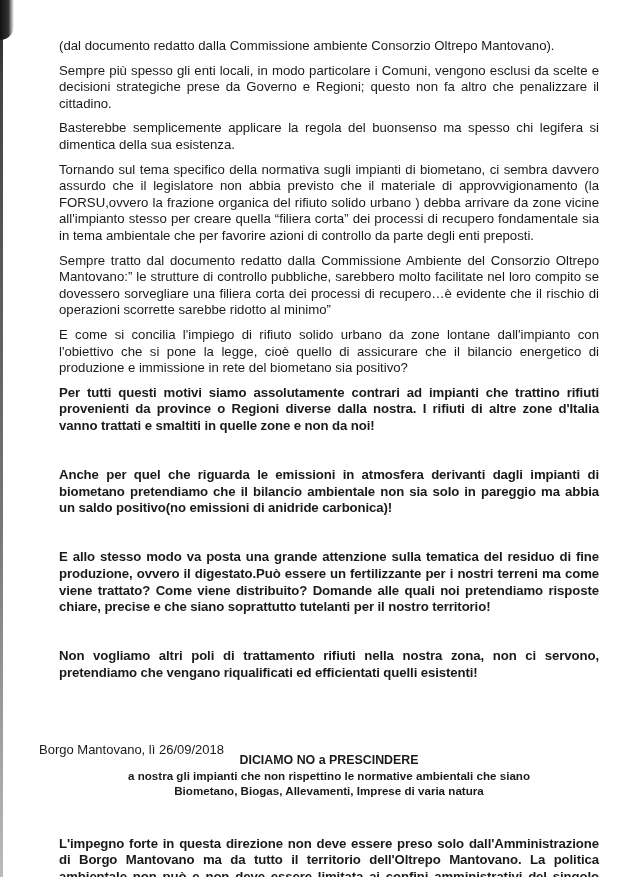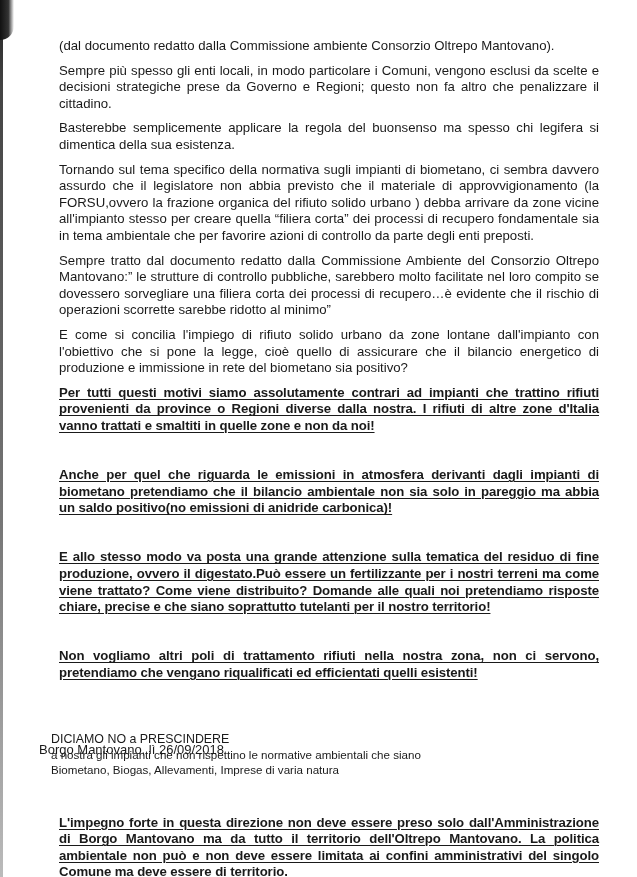--- a/index.html
+++ b/index.html
@@ -15,26 +15,26 @@
   .scan-edge-left {
     position: absolute; left: 0; top: 0; width: 3px; height: 877px;
     background: linear-gradient(to bottom, #222 0, #444 10%, #777 60%, #bbb 100%);
   }
   .page {
     position: absolute; left: 51px; top: 30px; width: 556px;
     font-size: 13.2px; line-height: 16.6px; text-align: justify;
   }
   .page p { margin: 8px; }
   .strong-para {
-    font-weight: bold; text-decoration: underline; text-decoration-thickness: 1.2px;
+    font-weight: bold; text-decoration-thickness: 1.2px;
     text-underline-offset: 2px; font-family: "Liberation Sans", sans-serif;
     letter-spacing: -0.1px; margin-top: 0;
   }
   .gap { height: 16.6px; }
-  .center-block { text-align: left; font-weight: normal; font-size: 11.6px; line-height: 15px; }
+  .center-block { text-align: center; font-weight: bold; font-size: 11.6px; line-height: 15px; margin-top: 21px; }
   .center-block .title { font-size: 12.4px; }
   .signature { position: absolute; left: 39px; top: 742px; font-size: 13px; }
 </style>
 </head>
 <body>
 
 <div class="scan-edge-left"></div>
 <div class="scan-edge-top"></div>
 
 <div class="page">

